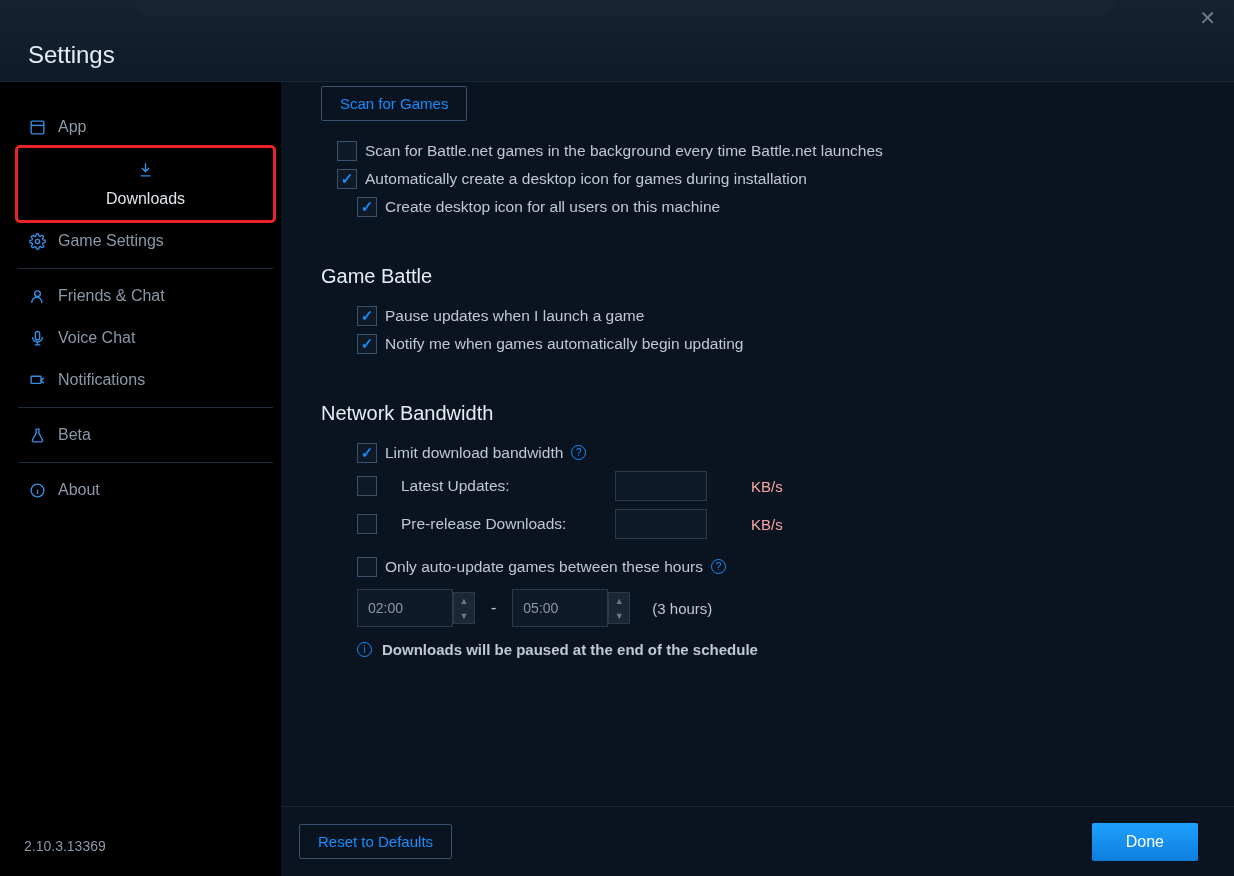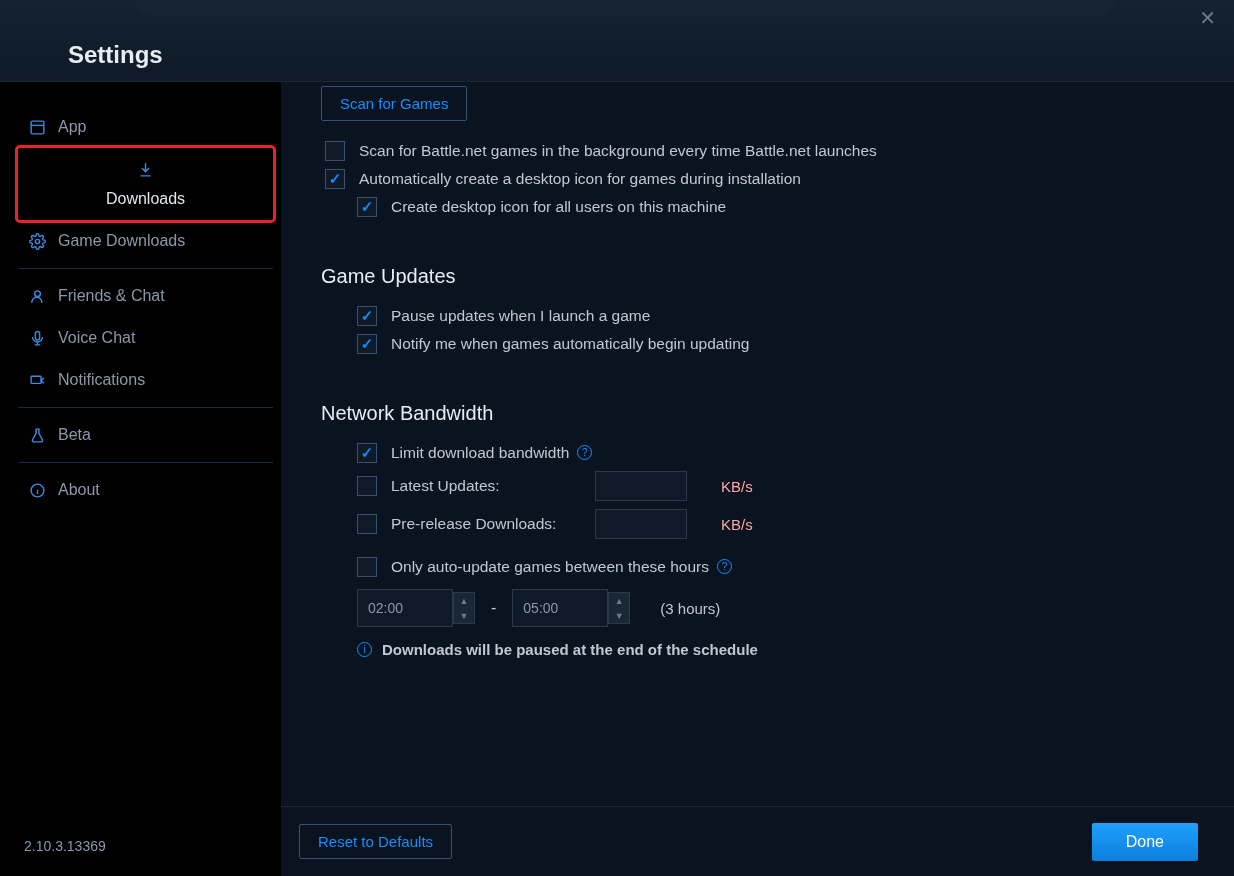--- a/index.html
+++ b/index.html
@@ -1,19 +1,19 @@
 <!DOCTYPE html>
 <html><head>
 <meta charset="utf-8">
 <style>
 * { margin:0; padding:0; box-sizing:border-box; font-family:"Segoe UI",Arial,sans-serif; }
 body { width:1234px; height:876px; background:#0a1420; color:#c9d1d9; overflow:hidden; position:relative; }
 
 .topbar { height:82px; background:linear-gradient(#152331,#0e1a28); border-bottom:1px solid #1a2836; display:flex; align-items:center; padding:0 28px; position:relative; }
-.topbar h1 { color:#e6edf3; font-size:24px; font-weight:700; margin-top:28px;margin-left:40px; }
+.topbar h1 { color:#e6edf3; font-size:24px; font-weight:400; margin-top:28px; }
 .top-search { position:absolute; top:-18px; left:135px; width:980px; height:34px; background:#1c2a38; border-radius:18px; opacity:.35; }
 .close-x { position:absolute; top:6px; right:18px; color:#6b7a8a; font-size:20px; cursor:pointer; }
 
 .container { display:flex; height:794px; }
 
 .sidebar { width:281px; background:#000000; padding:18px 8px 0 18px; display:flex; flex-direction:column; }
 .side-group { border-top:1px solid #1f2d3b; padding:6px 0; }
 .side-group:first-child { border-top:none; }
 .side-item { display:flex; align-items:center; gap:12px; padding:12px 10px; color:#8b98a8; font-size:16px; cursor:pointer; border-radius:2px; }
 .side-item .icon { width:18px; height:18px; display:flex; align-items:center; justify-content:center; color:#3a8be0; flex-shrink:0; }
@@ -23,42 +23,42 @@
 .version { color:#8b98a8; font-size:14px; padding:0 0 22px 6px; }
 
 .main { flex:1; display:flex; flex-direction:column; position:relative; }
 .scroll-area { flex:1; overflow-y:auto; padding:0 40px 28px 40px; }
 .scroll-area::-webkit-scrollbar { width:10px; }
 .scroll-area::-webkit-scrollbar-track { background:#0a1420; }
 .scroll-area::-webkit-scrollbar-thumb { background:#2a3a4a; border-radius:5px; }
 
 .btn-outline { background:transparent; border:1px solid #3a526c; color:#148eff; font-size:15px; padding:8px 18px; cursor:pointer; border-radius:2px; }
 
-.chk-row { display:flex; align-items:flex-start; gap:14px; margin:8px 4px; }
+.chk-row { display:flex; align-items:flex-start; gap:8px; margin:8px 16px; }
 .chk-row.indent { margin-left:36px; }
 .chk-row.indent2 { margin-left:36px; }
 .checkbox { width:20px; height:20px; border:1px solid #3a526c; background:#0e1a28; flex-shrink:0; cursor:pointer; display:flex; align-items:center; justify-content:center; }
 .checkbox.checked::after { content:"✓"; color:#148eff; font-size:15px; font-weight:bold; }
 .chk-label { color:#c0c8d1; font-size:15.5px; padding-top:1px; }
 
 .section-h { color:#e6edf3; font-size:20px; font-weight:400; margin:48px 0 18px 0; }
 
-.bw-row { display:flex; align-items:center; gap:14px; margin:8px 0 8px 36px; }
+.bw-row { display:flex; align-items:center; gap:24px; margin:8px 0 8px 36px; }
 .bw-row .checkbox { }
 .bw-label { color:#c0c8d1; font-size:15.5px; min-width:190px; }
 .num-input { width:92px; height:30px; background:#0e1a28; border:1px solid #2a3a4a; color:#c0c8d1; padding:0 8px; font-size:14px; }
 .unit { color:#fca5a5; font-size:15px; margin-left:20px; }
 
 .time-row { display:flex; align-items:center; gap:10px; margin:12px 0 0 36px; }
 .time-input { display:flex; align-items:center; }
 .time-field { width:96px; height:38px; background:#0e1a28; border:1px solid #2a3a4a; color:#8b98a8; padding:0 10px; font-size:14px; }
 .stepper { display:flex; flex-direction:column; border:1px solid #2a3a4a; }
 .stepper div { width:20px; height:15px; background:#1a2836; color:#6b7a8a; font-size:9px; display:flex; align-items:center; justify-content:center; cursor:pointer; }
 .dash { color:#c0c8d1; margin:0 6px; }
-.dur { color:#c0c8d1; font-size:15px; margin-left:20px; }
+.dur { color:#c0c8d1; font-size:15px; margin-left:12px; }
 
 .info-row { display:flex; align-items:center; gap:10px; color:#148eff; font-size:15px; margin:14px 0 0 36px; }
 .info-row .msg { color:#c0c8d1;font-weight:bold; }
 .info-icon { width:15px; height:15px; border:1.5px solid #148eff; border-radius:50%; display:flex; align-items:center; justify-content:center; font-size:10px; color:#148eff; }
 .help-icon { width:15px; height:15px; border:1.5px solid #148eff; border-radius:50%; display:inline-flex; align-items:center; justify-content:center; font-size:10px; color:#148eff; margin-left:8px; }
 
 .footer { height:70px; border-top:1px solid #1a2836; background:#0a1420; display:flex; align-items:center; justify-content:space-between; padding:0 36px 0 18px; }
 .btn-primary { background:linear-gradient(#1ea1ff,#0d7edc); border:none; color:#fff; font-size:16px; padding:10px 34px; cursor:pointer; border-radius:2px; }
 .inline-with-help { display:flex; align-items:center; }
 </style>
@@ -91,21 +91,21 @@
           </span>
         <span>Downloads</span>
       </div>
       <div class="side-item">
         <span class="icon">
             <svg width="17" height="17" viewBox="0 0 24 24" fill="none" stroke="currentColor" stroke-width="2">
               <circle cx="12" cy="12" r="3"></circle>
               <path d="M19.4 15a1.7 1.7 0 00.3 1.8l.1.1a2 2 0 11-2.8 2.8l-.1-.1a1.7 1.7 0 00-1.8-.3 1.7 1.7 0 00-1 1.5V21a2 2 0 11-4 0v-.1a1.7 1.7 0 00-1-1.5 1.7 1.7 0 00-1.8.3l-.1.1a2 2 0 11-2.8-2.8l.1-.1a1.7 1.7 0 00.3-1.8 1.7 1.7 0 00-1.5-1H3a2 2 0 110-4h.1a1.7 1.7 0 001.5-1 1.7 1.7 0 00-.3-1.8l-.1-.1a2 2 0 112.8-2.8l.1.1a1.7 1.7 0 001.8.3 1.7 1.7 0 001-1.5V3a2 2 0 114 0v.1a1.7 1.7 0 001 1.5 1.7 1.7 0 001.8-.3l.1-.1a2 2 0 112.8 2.8l-.1.1a1.7 1.7 0 00-.3 1.8 1.7 1.7 0 001.5 1H21a2 2 0 110 4h-.1a1.7 1.7 0 00-1.5 1z"></path>
             </svg>
           </span>
-        <span>Game Downloads</span>
+        <span>Game Settings</span>
       </div>
     </div>
     <div class="side-group">
       <div class="side-item">
         <span class="icon">
             <svg width="17" height="17" viewBox="0 0 24 24" fill="none" stroke="currentColor" stroke-width="2">
               <circle cx="12" cy="8" r="4"></circle>
               <path d="M4 21v-1a7 7 0 0114 0v1"></path>
             </svg>
           </span>
@@ -166,21 +166,21 @@
       </div>
       <div class="chk-row">
         <div class="checkbox checked"></div>
         <div class="chk-label">Automatically create a desktop icon for games during installation</div>
       </div>
       <div class="chk-row indent">
         <div class="checkbox checked"></div>
         <div class="chk-label">Create desktop icon for all users on this machine</div>
       </div>
 
-      <h2 class="section-h">Game Updates</h2>
+      <h2 class="section-h">Game Battle</h2>
       <div class="chk-row indent2">
         <div class="checkbox checked"></div>
         <div class="chk-label">Pause updates when I launch a game</div>
       </div>
       <div class="chk-row indent2">
         <div class="checkbox checked"></div>
         <div class="chk-label">Notify me when games automatically begin updating</div>
       </div>
 
       <h2 class="section-h">Network Bandwidth</h2>

